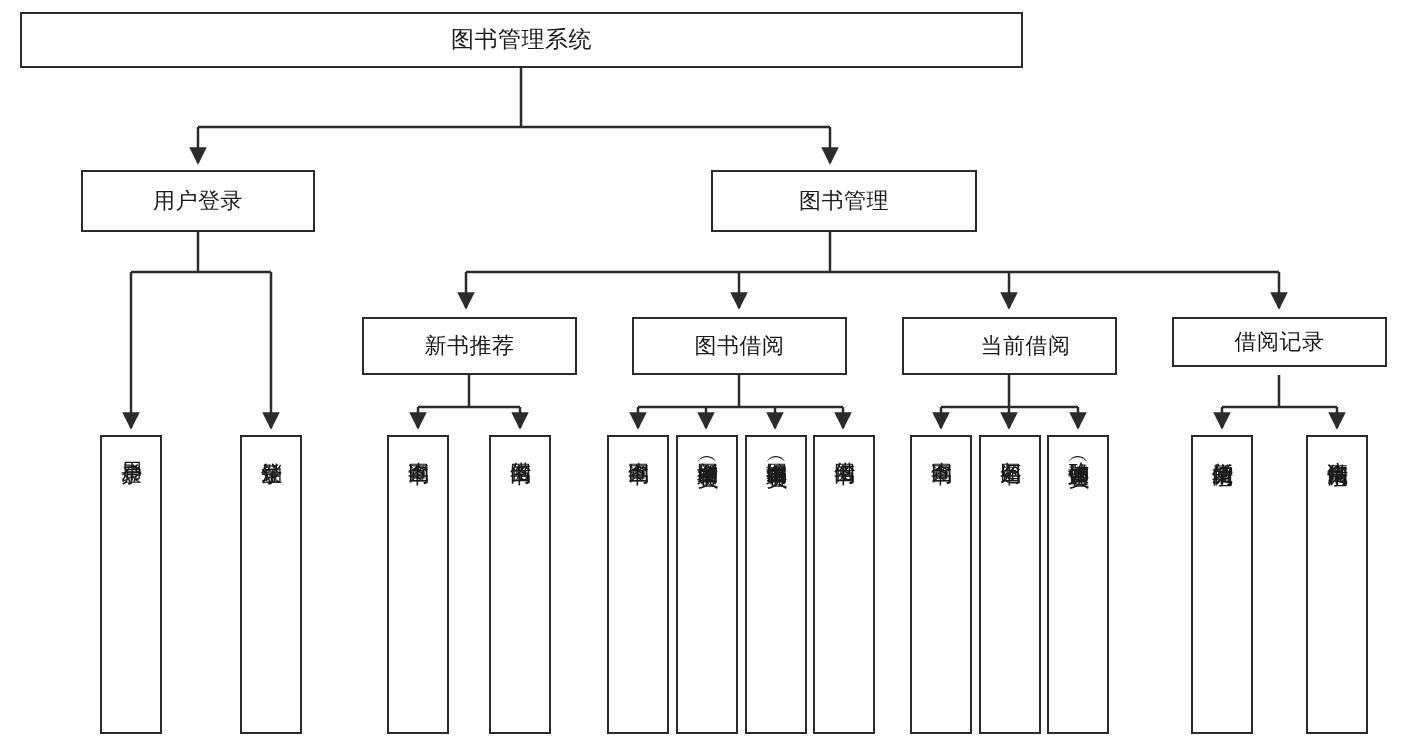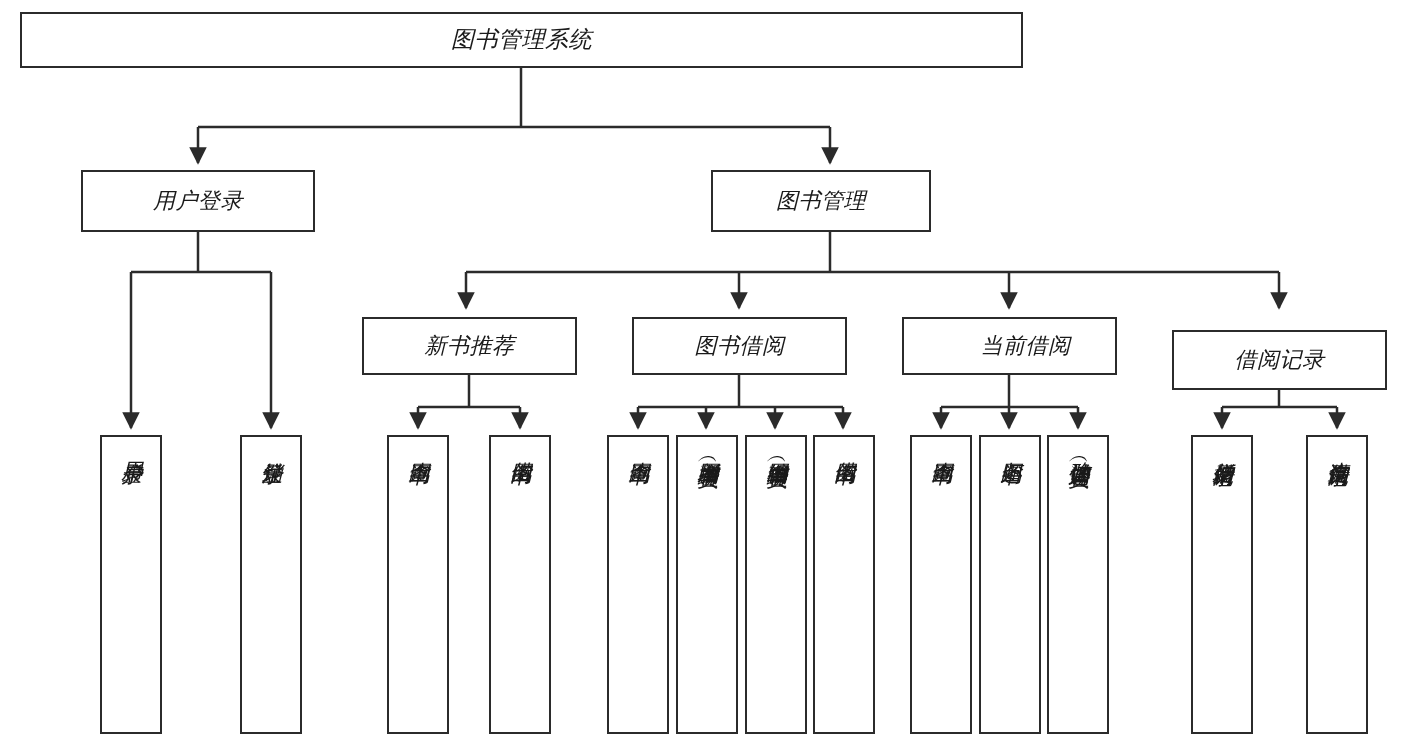--- a/index.html
+++ b/index.html
@@ -35,21 +35,20 @@
     display: flex;
     align-items: center;
     justify-content: center;
     color: #1a1a1a;
   }
   .node-label {
     display: block;
     text-align: center;
     line-height: 1.18;
     letter-spacing: 0.5px;
-    font-style: italic;
   }
   
   .node.h .node-label {
     font-size: 22px;
     white-space: nowrap;
   }
   .node.root .node-label {
     font-size: 23px;
   }
   
@@ -131,34 +130,34 @@
     </g>
   </svg>
 
   <div class="node h root" style="left:20px; top:12px; width:1003px; height:56px;">
     <span class="node-label">图书管理系统</span>
   </div>
 
   <div class="node h" style="left:81px; top:170px; width:234px; height:62px;">
     <span class="node-label">用户登录</span>
   </div>
-  <div class="node h" style="left:711px; top:170px; width:220px; height:62px;">
+  <div class="node h" style="left:711px; top:170px; width:266px; height:62px;">
     <span class="node-label">图书管理</span>
   </div>
 
   <div class="node h" style="left:632px; top:317px; width:215px; height:58px;">
     <span class="node-label">图书借阅</span>
   </div>
   <div class="node h" style="left:362px; top:317px; width:215px; height:58px;">
     <span class="node-label">新书推荐</span>
   </div>
   <div class="node h" style="left:902px; top:317px; width:215px; height:58px;padding-left:32px;">
     <span class="node-label">当前借阅</span>
   </div>
-  <div class="node h" style="left:1172px; top:317px; width:215px; height:60px;margin-top:13px;">
+  <div class="node h" style="left:1172px; top:317px; width:215px; height:50px;">
     <span class="node-label">借阅记录</span>
   </div>
 
   <div class="node v" style="left:100px; top:435px; width:62px; height:299px;">
     <span class="node-label">用户登录</span>
   </div>
   <div class="node v" style="left:240px; top:435px; width:62px; height:299px;">
     <span class="node-label">注销登录</span>
   </div>
 

